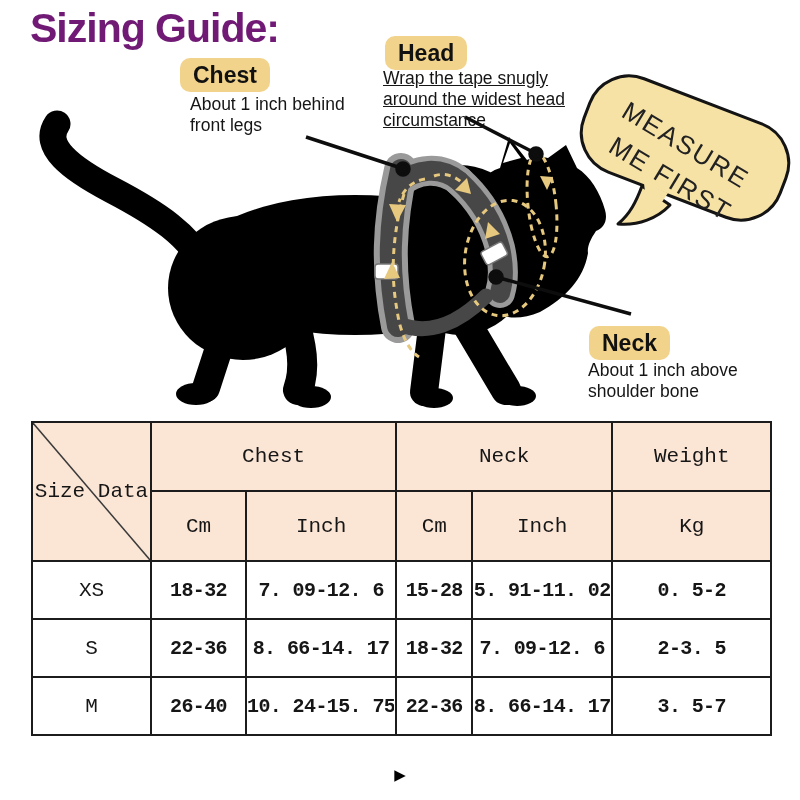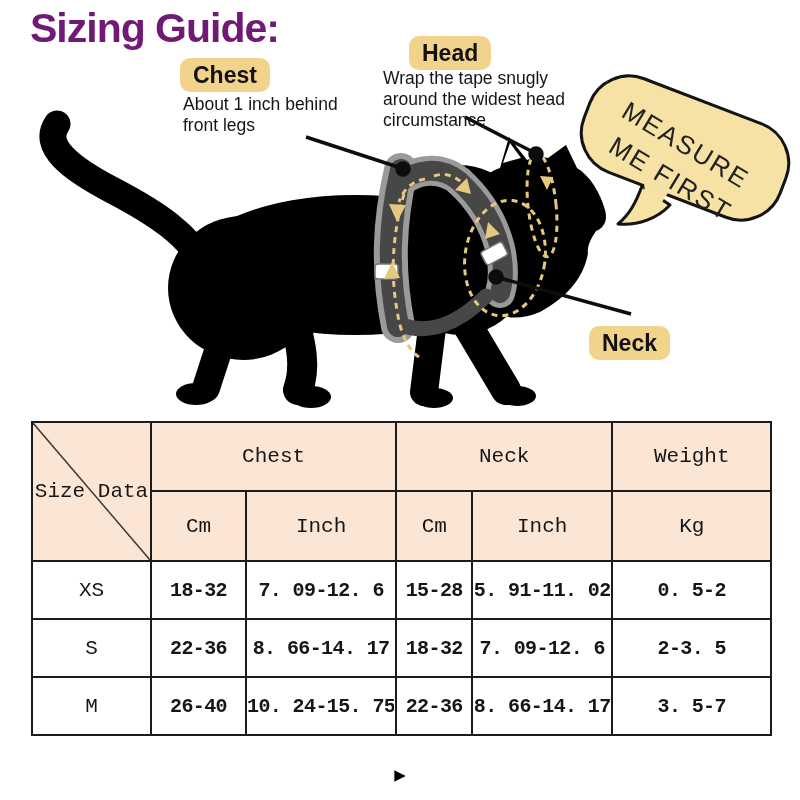--- a/index.html
+++ b/index.html
@@ -10,27 +10,27 @@
   .illustration{position:absolute;left:0;top:0;z-index:1;}
   .title{
     position:absolute;left:30px;top:4px;z-index:3;margin:0;
     font-size:41px;line-height:48px;font-weight:700;color:#701a75;letter-spacing:-1px;
   }
   .chip{
     position:absolute;z-index:3;background:#f2d38b;border-radius:10px;
     font-size:23px;font-weight:700;color:#111;padding:3px 13px;line-height:28px;
   }
   .chip-chest{left:180px;top:58px;}
-  .chip-head{left:385px;top:36px;margin-left:24px;}
+  .chip-head{left:385px;top:36px;}
   .chip-neck{left:589px;top:326px;}
   .desc{
     position:absolute;z-index:3;font-size:17.5px;line-height:21px;color:#151515;
   }
-  .desc-chest{left:183px;top:94px;width:165px;}
-  .desc-head{left:383px;top:68px;width:192px;}
+  .desc-chest{left:190px;top:94px;width:165px;}
+  .desc-head{left:383px;top:68px;width:192px;text-decoration:underline;}
   .desc-neck{left:588px;top:360px;width:180px;}
 
   .size-table{
     position:absolute;left:31px;top:421px;z-index:3;
     border-collapse:collapse;table-layout:fixed;
     font-family:"Liberation Mono",monospace;font-size:21px;color:#161616;
   }
   .size-table td{
     border:2px solid #1c1c1c;text-align:center;vertical-align:middle;
     padding:0;overflow:hidden;white-space:nowrap;
@@ -132,20 +132,21 @@
 
   <h1 class="title">Sizing Guide:</h1>
 
   <div class="chip chip-chest">Chest</div>
   <div class="desc desc-chest">About 1 inch behind front legs</div>
 
   <div class="chip chip-head">Head</div>
   <div class="desc desc-head">Wrap the tape snugly around the widest head circumstance</div>
 
   <div class="chip chip-neck">Neck</div>
+  <div class="desc desc-neck">About 1 inch above shoulder bone</div>
 
   <table class="size-table">
     <colgroup>
       <col style="width:119px">
         <col style="width:95px">
         <col style="width:150px">
       <col style="width:76px">
         <col style="width:140px">
         <col style="width:159px">
     </colgroup>

